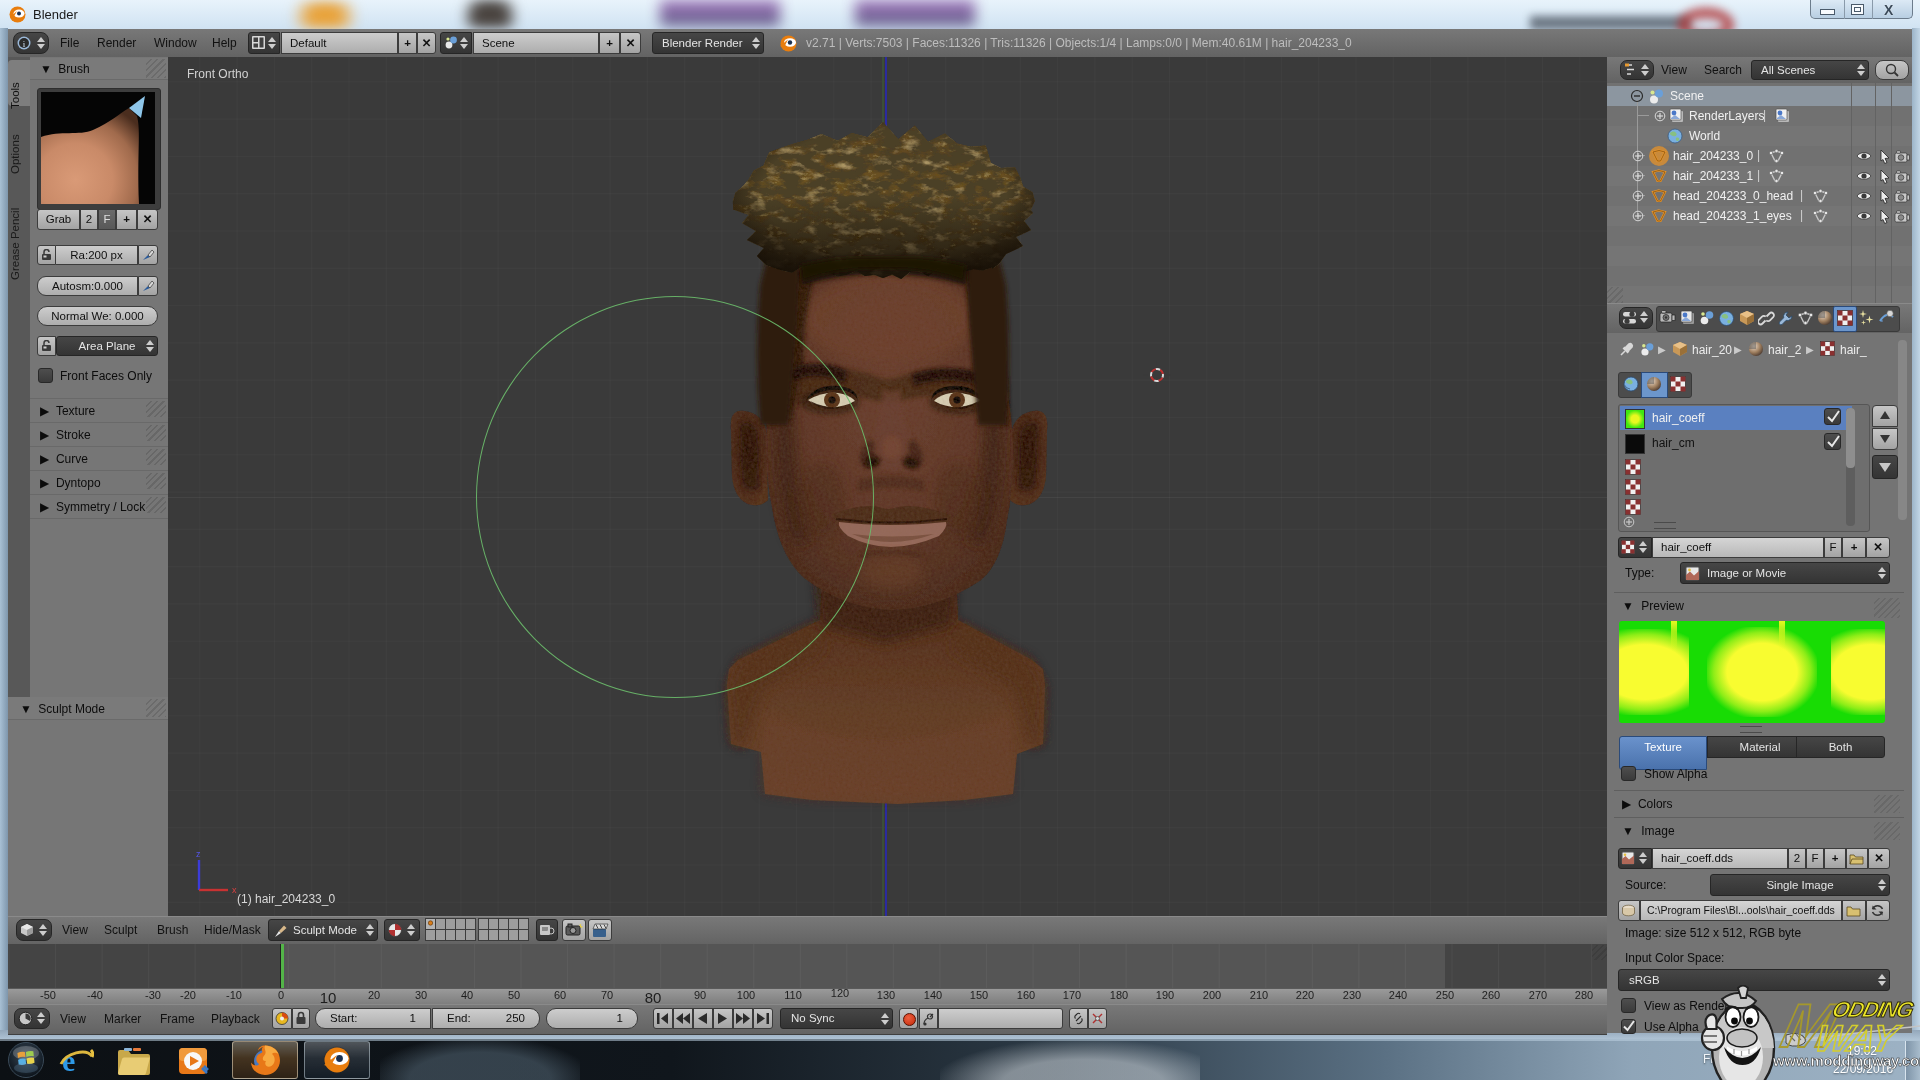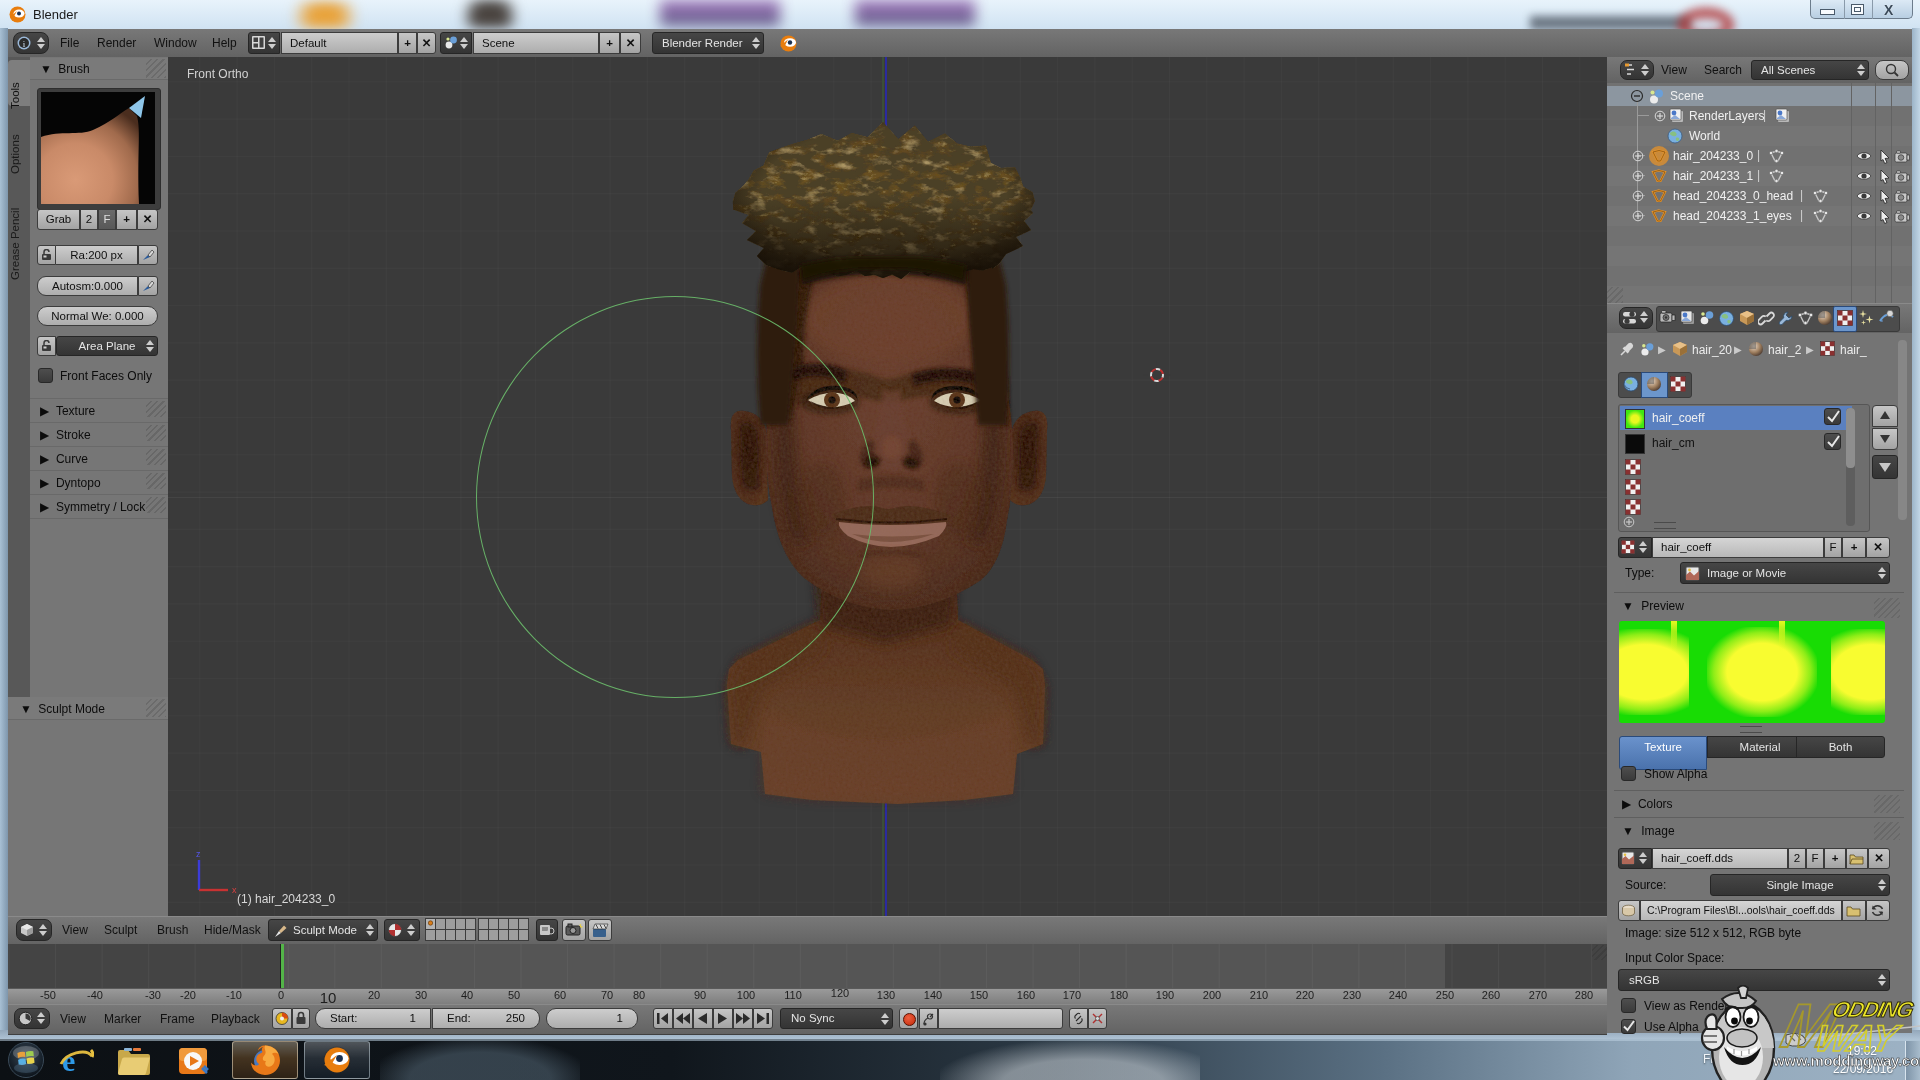--- a/index.html
+++ b/index.html
@@ -85,20 +85,21 @@
   <div class="a btn" style="left:599px;top:32px;width:21px;height:22px;line-height:20px;font-weight:bold;border-radius:0;">+</div>
   <div class="a btn" style="left:620px;top:32px;width:21px;height:22px;line-height:20px;font-weight:bold;border-radius:0 3px 3px 0;">✕</div>
 
   <div class="a dk" style="left:652px;top:32px;width:112px;height:22px;line-height:20px;padding-left:9px;">Blender Render<span class="arr2"></span></div>
   <svg class="a" style="left:779px;top:34px;" width="19" height="19" viewBox="0 0 19 19">
     <circle cx="9.5" cy="9.5" r="8" fill="#e87d0d"></circle>
       <ellipse cx="11" cy="8.5" rx="6" ry="4.2" fill="#fff"></ellipse>
       <circle cx="11" cy="8.5" r="2.2" fill="#1a3050"></circle>
       <path d="M1 12 L9 5.5 L5 13.5 Z" fill="#e87d0d"></path>
   </svg>
+  <div class="a" style="left:806px;top:29px;color:#bdbdbd;font-size:12px;line-height:28px;">v2.71 | Verts:7503 | Faces:11326 | Tris:11326 | Objects:1/4 | Lamps:0/0 | Mem:40.61M | hair_204233_0</div>
 
   <div id="vp" class="a" style="left:168px;top:57px;width:1439px;height:859px;background:#3a3a3a;
     background-image:linear-gradient(rgba(255,255,255,0.022) 1px,transparent 1px),linear-gradient(90deg,rgba(255,255,255,0.022) 1px,transparent 1px);
     background-size:37.3px 37.3px;background-position:-6px -13px;"></div>
 
   <div class="a" style="left:168px;top:497px;width:1439px;height:1px;background:rgba(255,255,255,0.055);"></div>
   <div class="a" style="left:882px;top:57px;width:1.5px;height:859px;background:#3c4f38;"></div>
   <div class="a" style="left:885px;top:57px;width:2px;height:859px;background:#2b2b9e;"></div>
   <div class="a" style="left:187px;top:67px;color:#d2d2d2;font-size:12px;">Front Ortho</div>
 
@@ -430,21 +431,21 @@
   <div class="a" style="left:168px;top:989px;width:40px;text-align:center;color:#1e1e1e;font-size:11px;">-20</div>
   <div class="a" style="left:214px;top:989px;width:40px;text-align:center;color:#1e1e1e;font-size:11px;">-10</div>
   <div class="a" style="left:261px;top:989px;width:40px;text-align:center;color:#1e1e1e;font-size:11px;">0</div>
   <div class="a" style="left:308px;top:989px;width:40px;text-align:center;color:#1e1e1e;font-size:15px;">10</div>
   <div class="a" style="left:354px;top:989px;width:40px;text-align:center;color:#1e1e1e;font-size:11px;">20</div>
   <div class="a" style="left:401px;top:989px;width:40px;text-align:center;color:#1e1e1e;font-size:11px;">30</div>
   <div class="a" style="left:447px;top:989px;width:40px;text-align:center;color:#1e1e1e;font-size:11px;">40</div>
   <div class="a" style="left:494px;top:989px;width:40px;text-align:center;color:#1e1e1e;font-size:11px;">50</div>
   <div class="a" style="left:540px;top:989px;width:40px;text-align:center;color:#1e1e1e;font-size:11px;">60</div>
   <div class="a" style="left:587px;top:989px;width:40px;text-align:center;color:#1e1e1e;font-size:11px;">70</div>
-  <div class="a" style="left:633px;top:989px;width:40px;text-align:left;color:#1e1e1e;font-size:11px;">80</div>
+  <div class="a" style="left:633px;top:989px;width:40px;text-align:center;color:#1e1e1e;font-size:15px;">80</div>
   <div class="a" style="left:680px;top:989px;width:40px;text-align:center;color:#1e1e1e;font-size:11px;">90</div>
   <div class="a" style="left:726px;top:989px;width:40px;text-align:center;color:#1e1e1e;font-size:11px;">100</div>
   <div class="a" style="left:773px;top:989px;width:40px;text-align:center;color:#1e1e1e;font-size:11px;">110</div>
   <div class="a" style="left:820px;top:987px;width:40px;text-align:center;color:#1e1e1e;font-size:11px;">120</div>
   <div class="a" style="left:866px;top:989px;width:40px;text-align:center;color:#1e1e1e;font-size:11px;">130</div>
   <div class="a" style="left:913px;top:989px;width:40px;text-align:center;color:#1e1e1e;font-size:11px;">140</div>
   <div class="a" style="left:959px;top:989px;width:40px;text-align:center;color:#1e1e1e;font-size:11px;">150</div>
   <div class="a" style="left:1006px;top:989px;width:40px;text-align:center;color:#1e1e1e;font-size:11px;">160</div>
   <div class="a" style="left:1052px;top:989px;width:40px;text-align:center;color:#1e1e1e;font-size:11px;">170</div>
   <div class="a" style="left:1099px;top:989px;width:40px;text-align:center;color:#1e1e1e;font-size:11px;">180</div>

